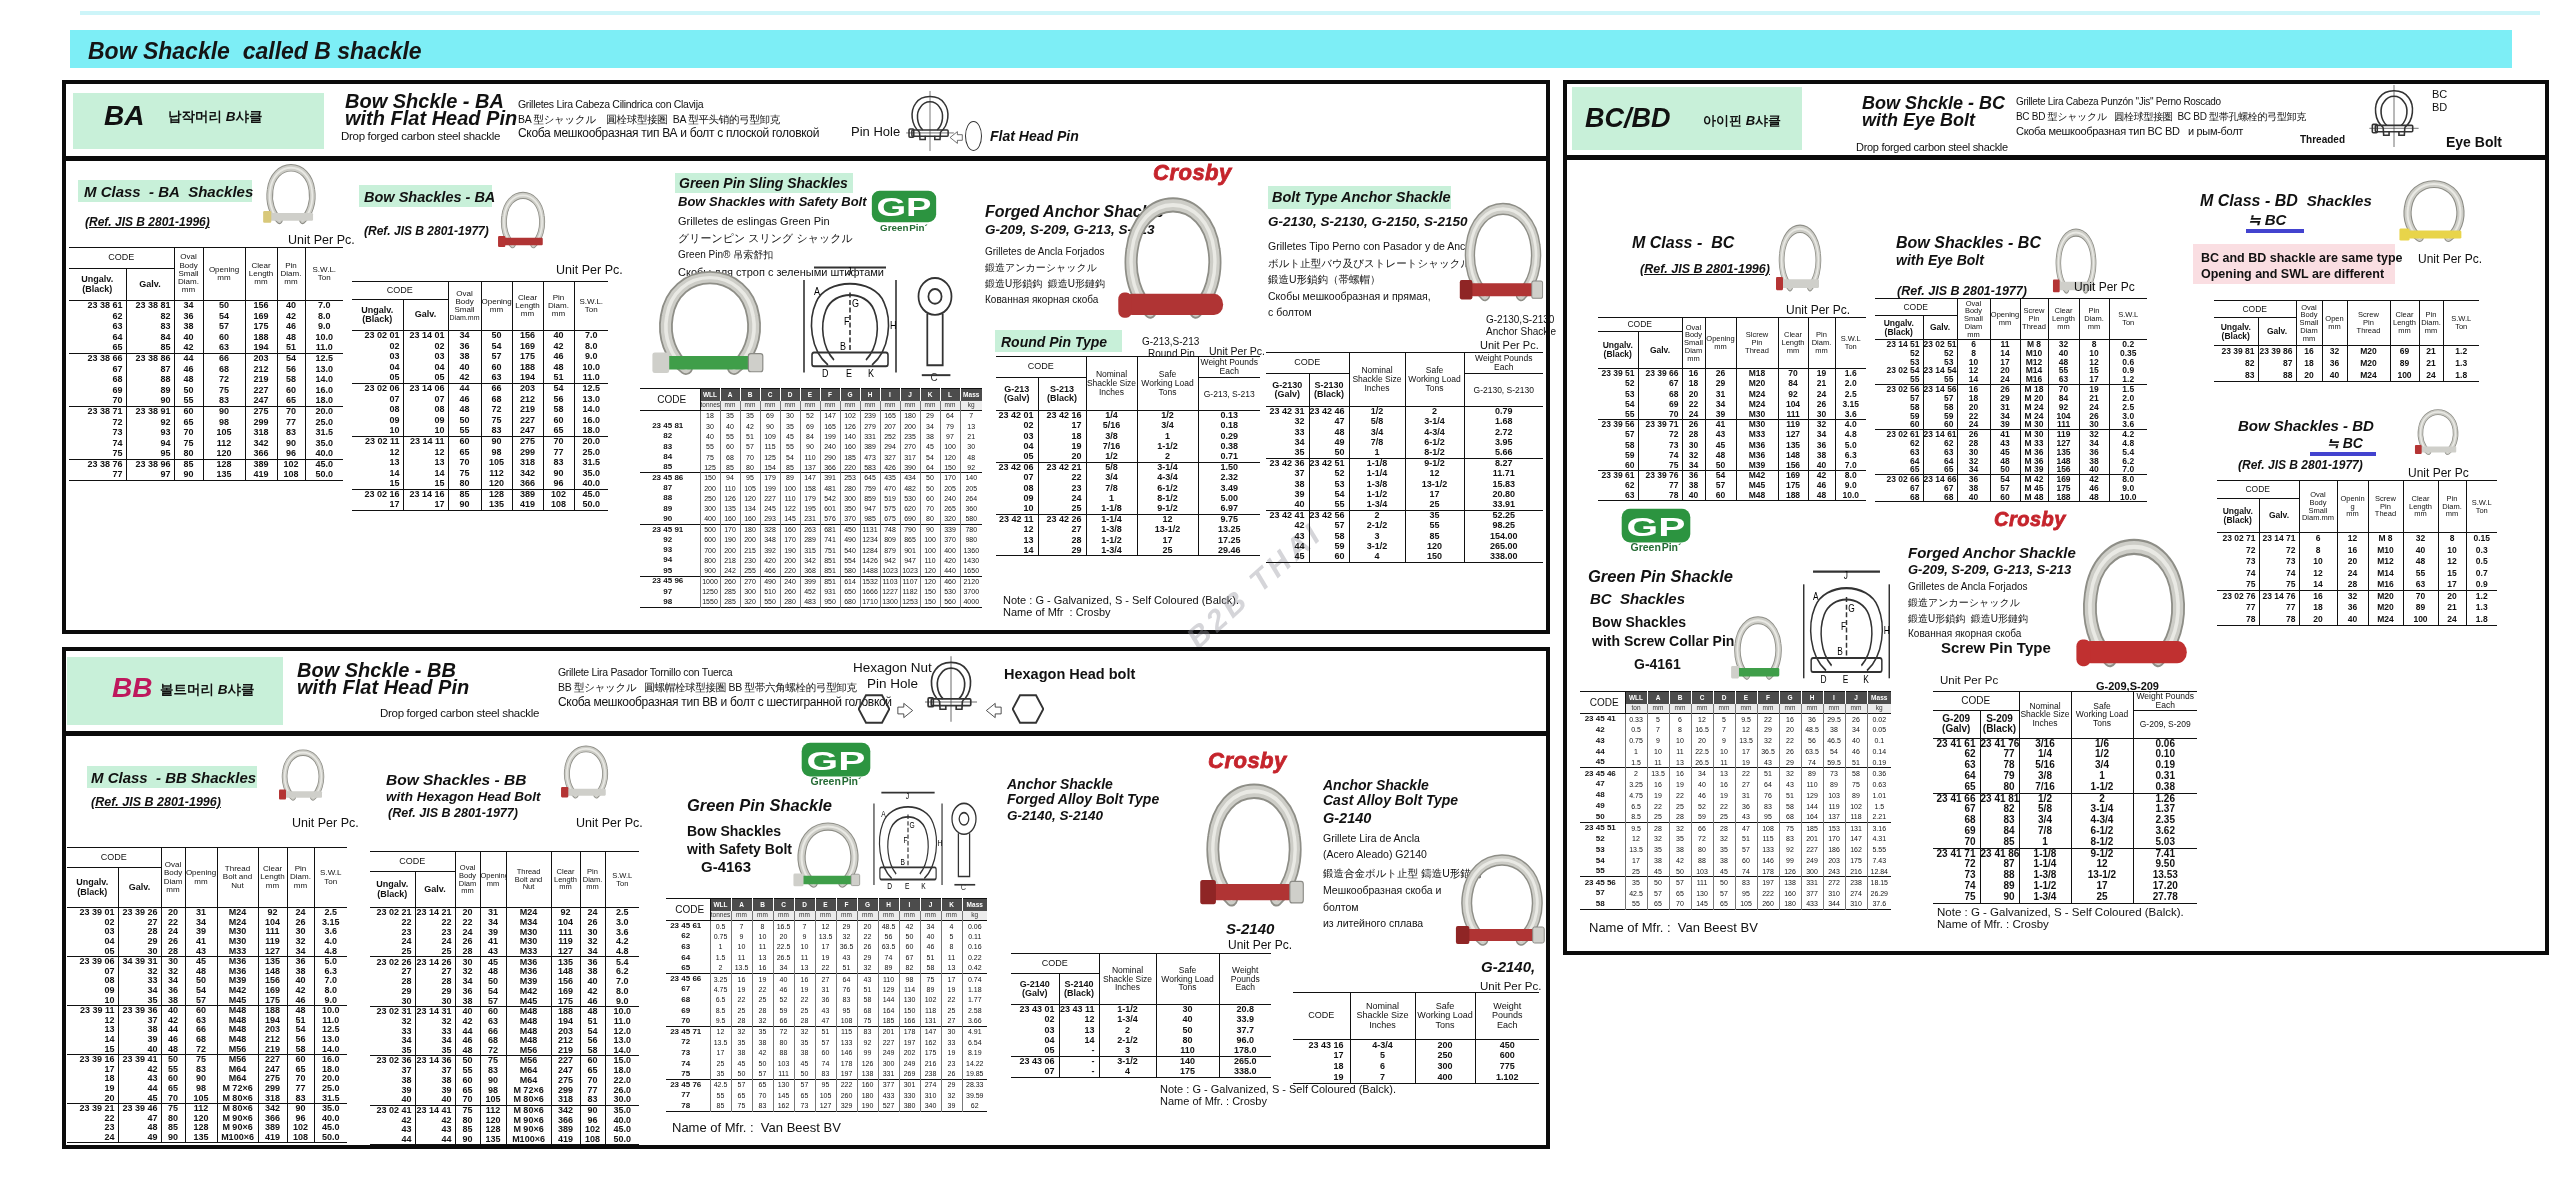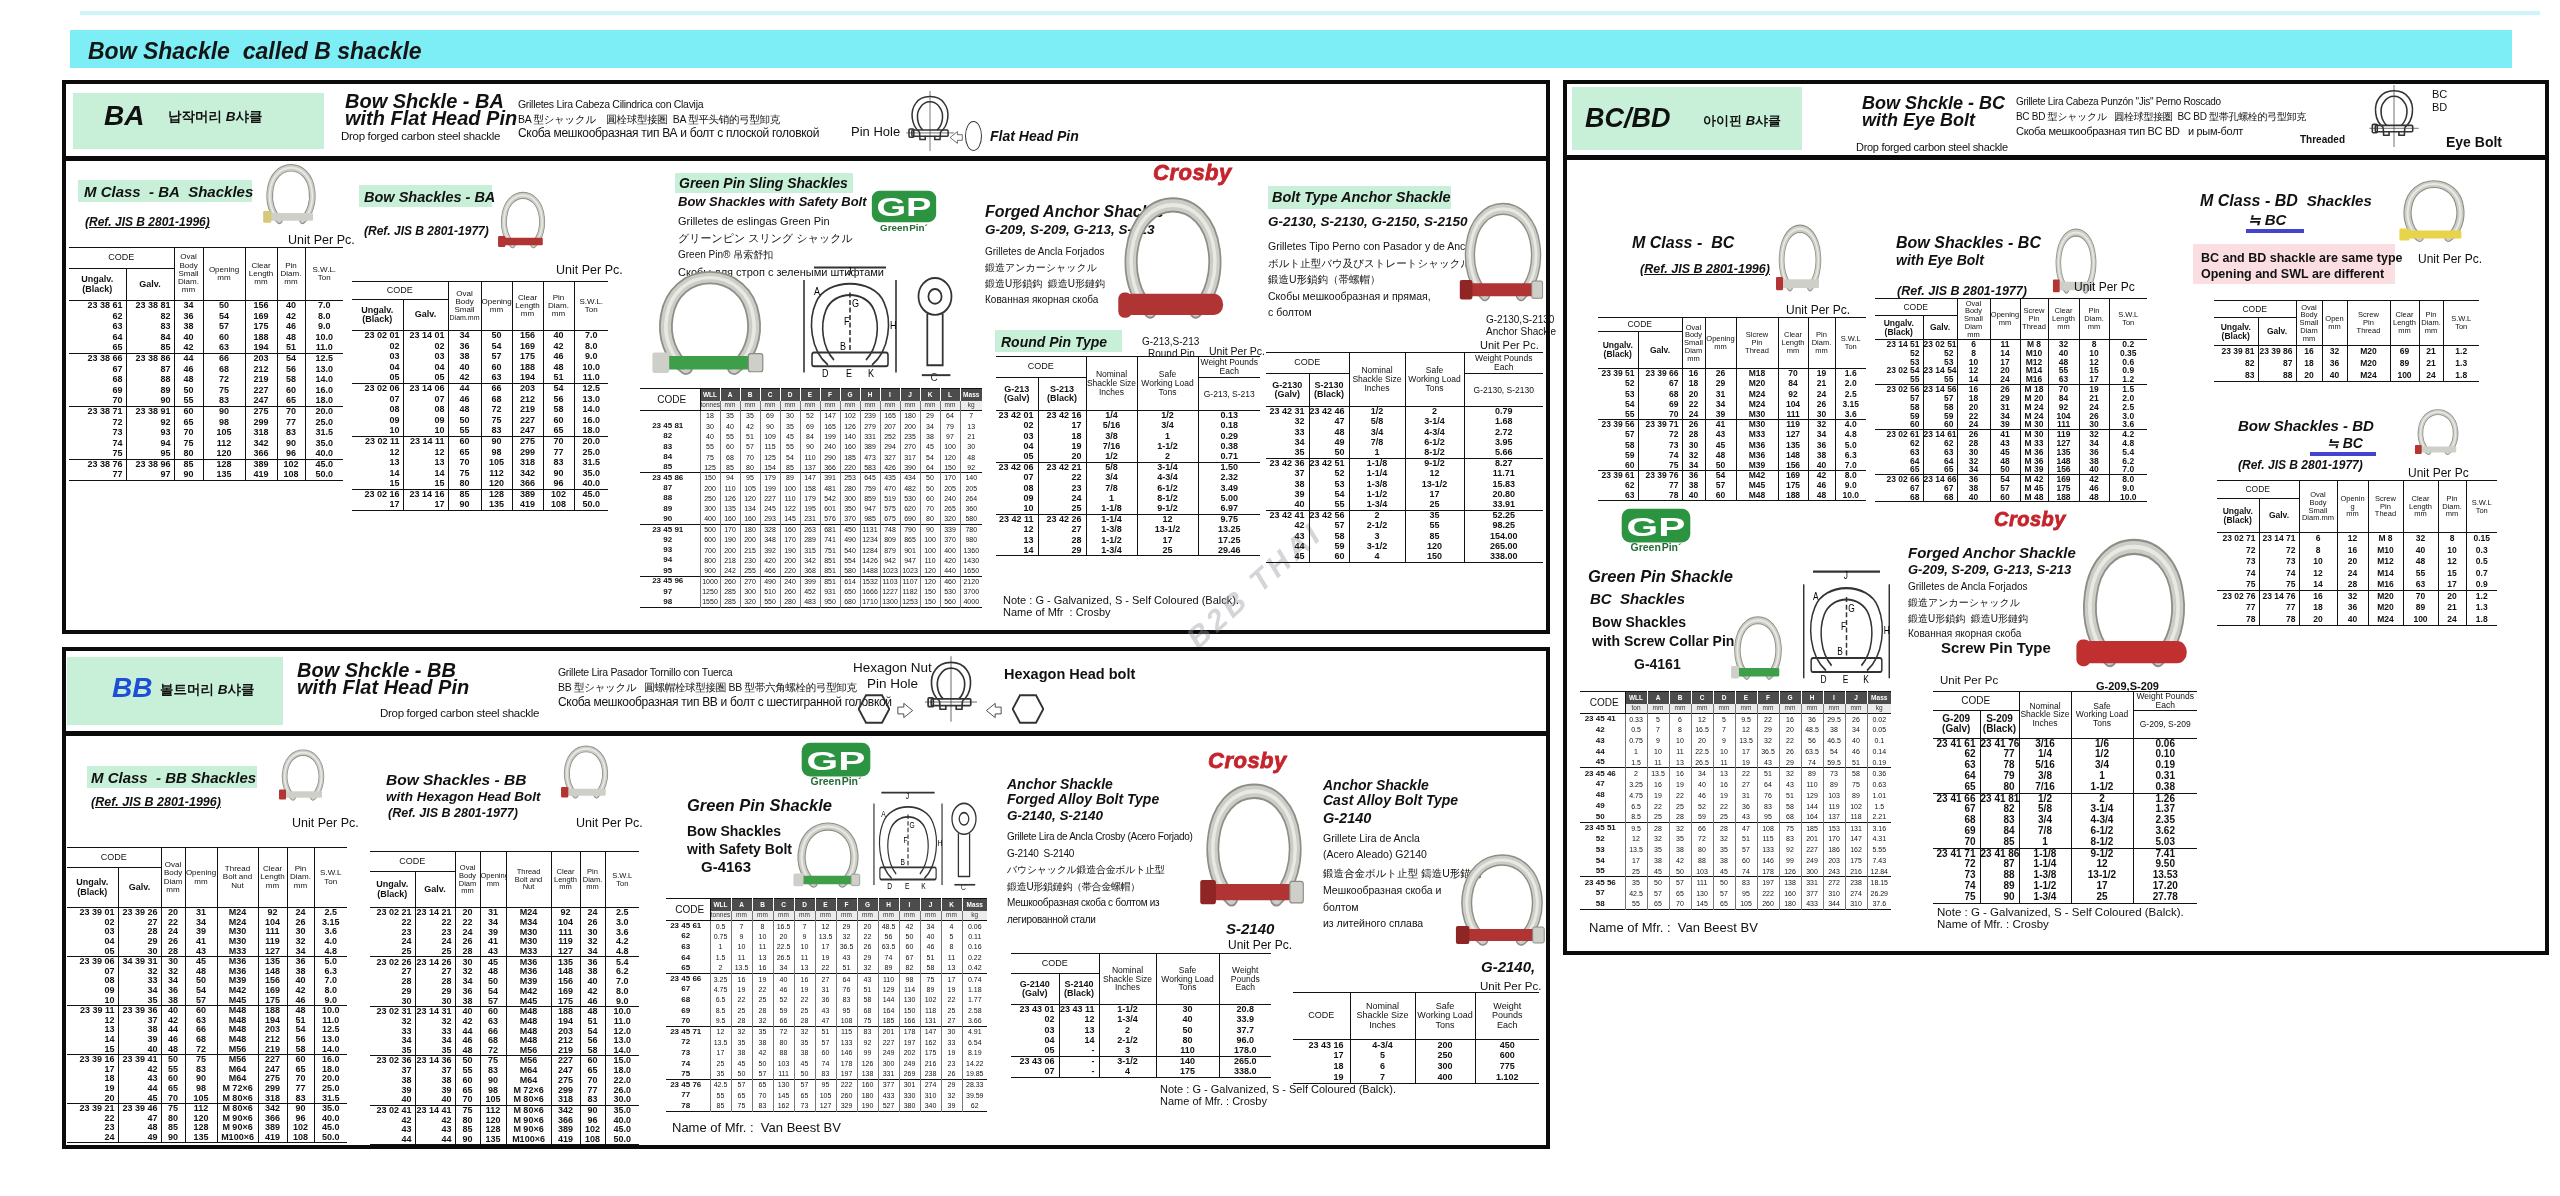--- a/index.html
+++ b/index.html
@@ -1197,21 +1197,21 @@
         </tbody>
       </table>
     </div>
 
 <div style="position:absolute;left:62px;top:647px;width:1480px;height:494px;border:4px solid #0b0b0b;"></div>
 
 <div style="position:absolute;left:62px;top:731px;width:1484px;height:5px;background:#0b0b0b;"></div>
 
 <div style="position:absolute;left:67px;top:657px;width:216px;height:68px;background:#c8f0d9;"></div>
 
-<div style="position:absolute;left:112px;top:672px;font-size:28px;font-weight:bold;font-style:italic;color:#1d4ed8;white-space:nowrap;">BB</div>
+<div style="position:absolute;left:112px;top:672px;font-size:28px;font-weight:bold;font-style:italic;color:#be185d;white-space:nowrap;">BB</div>
 
 <div style="position:absolute;left:160px;top:681px;font-size:13.5px;font-weight:bold;font-style:normal;color:#111;white-space:nowrap;">볼트머리 <i>B</i>샤클</div>
 
 <div style="position:absolute;left:297px;top:662px;font-size:20px;font-weight:bold;font-style:italic;color:#111;white-space:nowrap;line-height:17px;">Bow Shckle - BB<br>with Flat Head Pin</div>
 
 <div style="position:absolute;left:380px;top:707px;font-size:11.5px;font-weight:normal;font-style:normal;color:#111;white-space:nowrap;letter-spacing:-0.3px;">Drop forged carbon steel shackle</div>
 
 <div style="position:absolute;left:558px;top:665px;font-size:10.5px;font-weight:normal;font-style:normal;color:#111;white-space:nowrap;line-height:15px;letter-spacing:-0.3px;"><span style="font-size:10.5px">Grillete Lira Pasador Tornillo con Tuerca</span><br>BB 型シャックル&nbsp;&nbsp; 圓螺帽栓球型接圏 BB 型帯六角螺栓的弓型卸克<br><span style="font-size:12px">Скоба мешкообразная тип BB и болт с шестигранной головкой</span></div>
 
 <div style="position:absolute;left:853px;top:660px;font-size:13.5px;font-weight:normal;font-style:normal;color:#111;white-space:nowrap;line-height:16px;">Hexagon Nut<br><span style="margin-left:14px">Pin Hole</span></div>
@@ -2213,21 +2213,20 @@
     </div>
 
 <div style="position:absolute;left:672px;top:1120px;font-size:13px;font-weight:normal;font-style:normal;color:#111;white-space:nowrap;">Name of Mfr.&nbsp;:&nbsp; Van Beest BV</div>
 
 <div style="position:absolute;left:1208px;top:748px;font-size:22px;font-weight:bold;font-style:italic;color:#c5242c;letter-spacing:0.5px;-webkit-text-stroke:0.8px #c5242c;">Crosby</div>
 
 <div style="position:absolute;left:1007px;top:777px;font-size:14px;font-weight:bold;font-style:italic;color:#111;white-space:nowrap;line-height:14.5px;">Anchor Shackle<br>Forged Alloy Bolt Type</div>
 
 <div style="position:absolute;left:1007px;top:808px;font-size:13.5px;font-weight:bold;font-style:italic;color:#111;white-space:nowrap;">G-2140, S-2140</div>
 
-<div style="position:absolute;left:1007px;top:829px;font-size:10px;font-weight:normal;font-style:normal;color:#111;white-space:nowrap;line-height:16.5px;letter-spacing:-0.3px;">Grillete Lira de Ancla Crosby (Acero Forjado)<br>G-2140&nbsp; S-2140<br>バウシャックル鍛造合金ボルト止型<br>鍛造U形鎖鏈鈎（帯合金螺帽）<br>Мешкообразная скоба с болтом из<br>легированной стали</div>
 
 <svg style="position:absolute;left:1198px;top:775px" width="112" height="140" viewBox="0 0 100 104" preserveAspectRatio="none">
 <path d="M30,92 C17,82 11,64 14,46 C17,25 32,12 50,12 C68,12 83,25 86,46 C89,64 83,82 70,92" fill="none" stroke="#8e8e87" stroke-width="11.5" stroke-linecap="round"></path>
 <path d="M30,92 C17,82 11,64 14,46 C17,25 32,12 50,12 C68,12 83,25 86,46 C89,64 83,82 70,92" fill="none" stroke="#cdcdc7" stroke-width="8.5" stroke-linecap="round"></path>
 <path d="M30,92 C17,82 11,64 14,46 C17,25 32,12 50,12 C68,12 83,25 86,46 C89,64 83,82 70,92" fill="none" stroke="#e9e9e4" stroke-width="3" stroke-linecap="round"></path>
 <rect x="12" y="81" width="76" height="12" rx="2" fill="#b03434"></rect>
       <rect x="2" y="78" width="14" height="18" rx="2" fill="#8f2525"></rect>
       <rect x="82" y="79" width="12" height="16" rx="2" fill="#cfcfca" stroke="#8a8a85" stroke-width="1"></rect>
 </svg>
 

